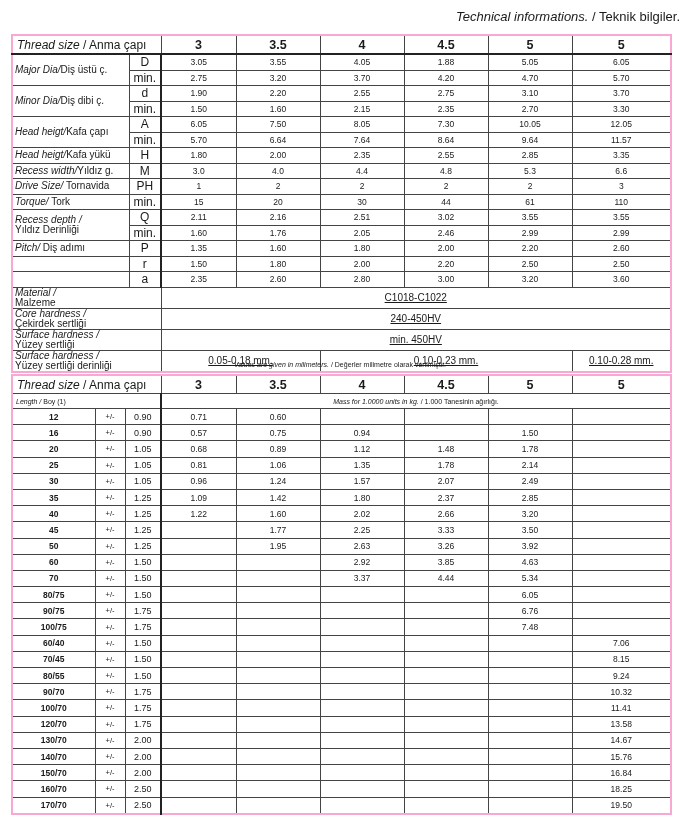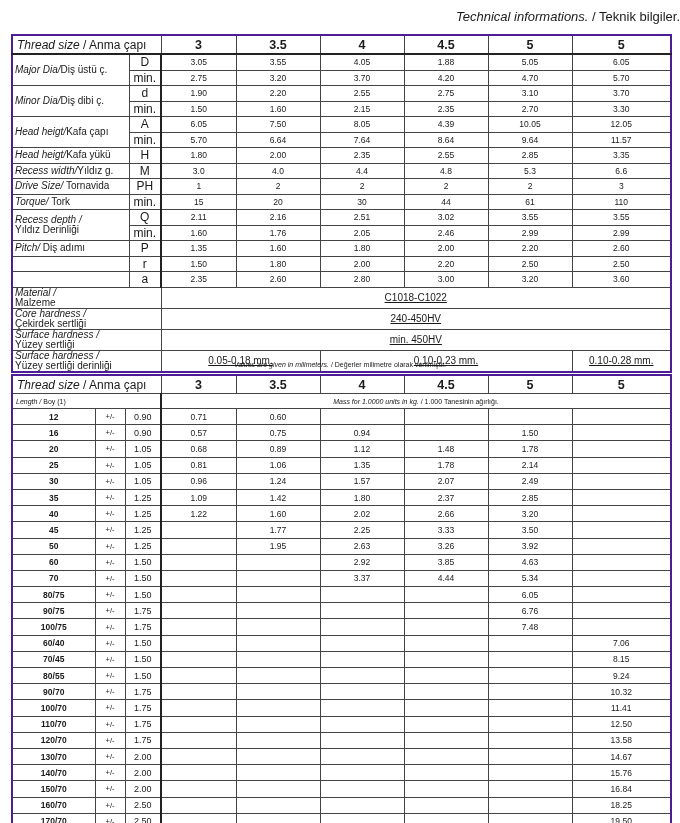--- a/index.html
+++ b/index.html
@@ -2,21 +2,21 @@
 <html><head>
 <meta charset="utf-8">
 <style>
   html, body { margin: 0; padding: 0; background: #ffffff; }
   body { width: 680px; height: 823px; position: relative; overflow: hidden;
          font-family: "Liberation Sans", sans-serif; color: #1a1a1a; }
   .title { position: absolute; top: 9px; left: 0; width: 680px; text-align: right;
            font-size: 13px; }
   .title i { font-style: italic; }
   table { border-collapse: collapse; position: absolute; left: 11px; width: 659px;
-          border: 2px solid #4c1d95; table-layout: fixed; }
+          border: 2px solid #f9a8d4; table-layout: fixed; }
   td, th { border: 1px solid #444; padding: 0; font-size: 8.5px; text-align: center;
            white-space: nowrap; overflow: hidden; }
   #t1 { top: 34px; }
   #t1 td, #t1 th { height: 14.5px; }
   #t1 th { font-size: 12.5px; font-weight: bold; height: 17px; border-bottom: 2px solid #222; }
   #t1 th.lbl { text-align: left; font-weight: normal; font-size: 12px; padding-left: 4px; }
   #t1 td.lbl { text-align: left; font-size: 10px; padding-left: 2px; line-height: 10px; }
   #t1 td.sym { font-size: 12px; border-right: 2px solid #222; }
   #t1 td.merged { font-size: 10px; text-decoration: underline; }
   #t1 tr.mat td { height: 20px; }
@@ -101,21 +101,21 @@
         <td>2.35</td>
         <td>2.70</td>
         <td>3.30</td>
       </tr>
       <tr>
         <td class="lbl" rowspan="2"><span class="it">Head heigt/</span><span>Kafa çapı</span></td>
         <td class="sym">A</td>
         <td>6.05</td>
         <td>7.50</td>
         <td>8.05</td>
-        <td>4.39</td>
+        <td>7.30</td>
         <td>10.05</td>
         <td>12.05</td>
       </tr>
       <tr>
         <td class="sym">min.</td>
         <td>5.70</td>
         <td>6.64</td>
         <td>7.64</td>
         <td>8.64</td>
         <td>9.64</td>
@@ -466,31 +466,20 @@
         <td class="pm">+/-</td>
         <td class="tol">1.75</td>
         <td></td>
         <td></td>
         <td></td>
         <td></td>
         <td></td>
         <td>11.41</td>
       </tr>
       <tr>
-        <td class="len">110/70</td>
-        <td class="pm">+/-</td>
-        <td class="tol">1.75</td>
-        <td></td>
-        <td></td>
-        <td></td>
-        <td></td>
-        <td></td>
-        <td>12.50</td>
-      </tr>
-      <tr>
         <td class="len">120/70</td>
         <td class="pm">+/-</td>
         <td class="tol">1.75</td>
         <td></td>
         <td></td>
         <td></td>
         <td></td>
         <td></td>
         <td>13.58</td>
       </tr>

